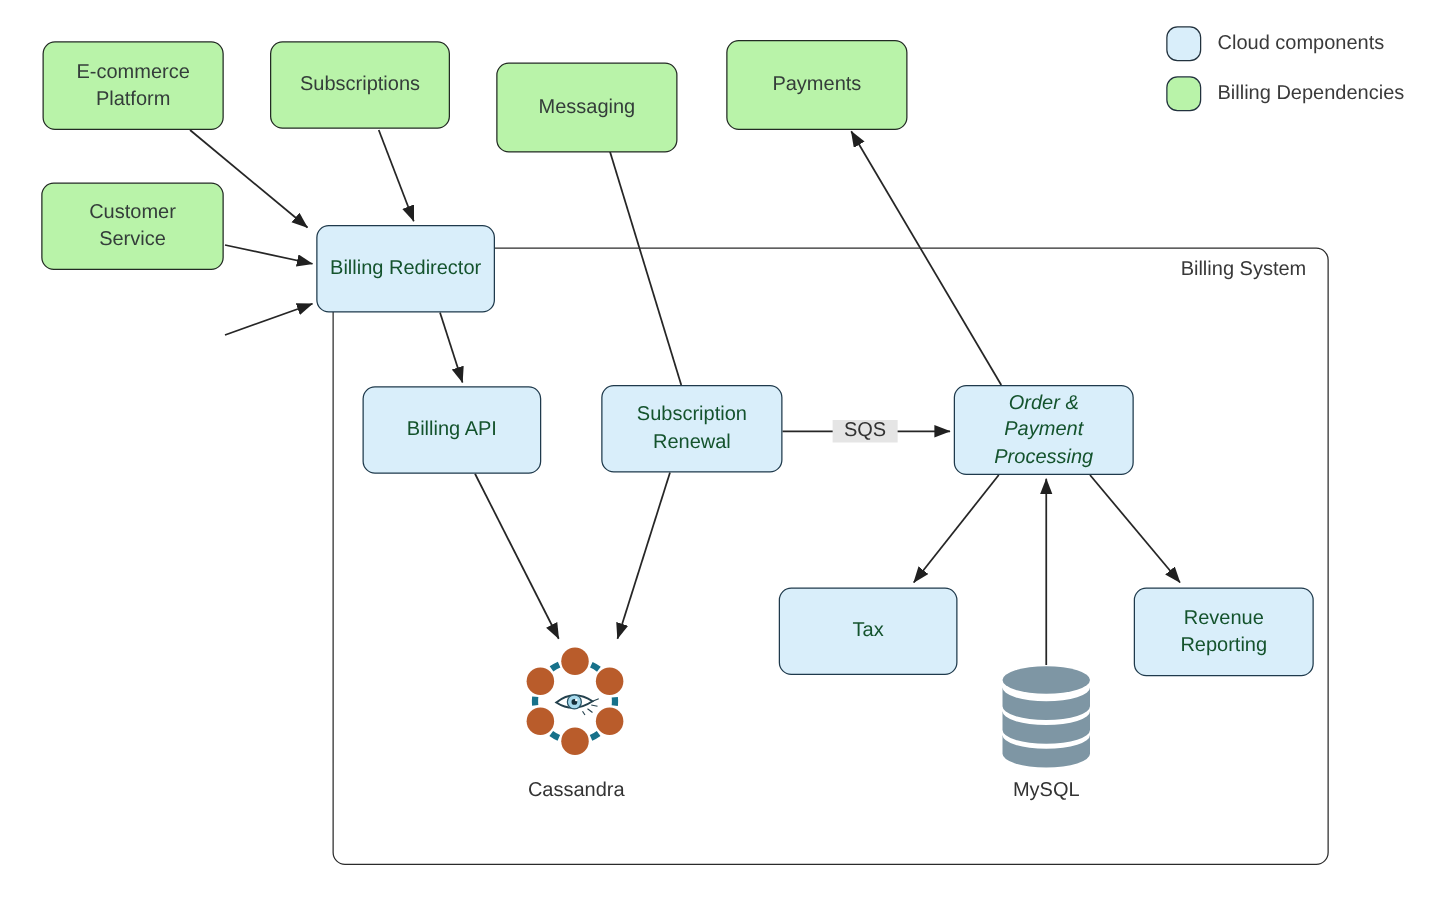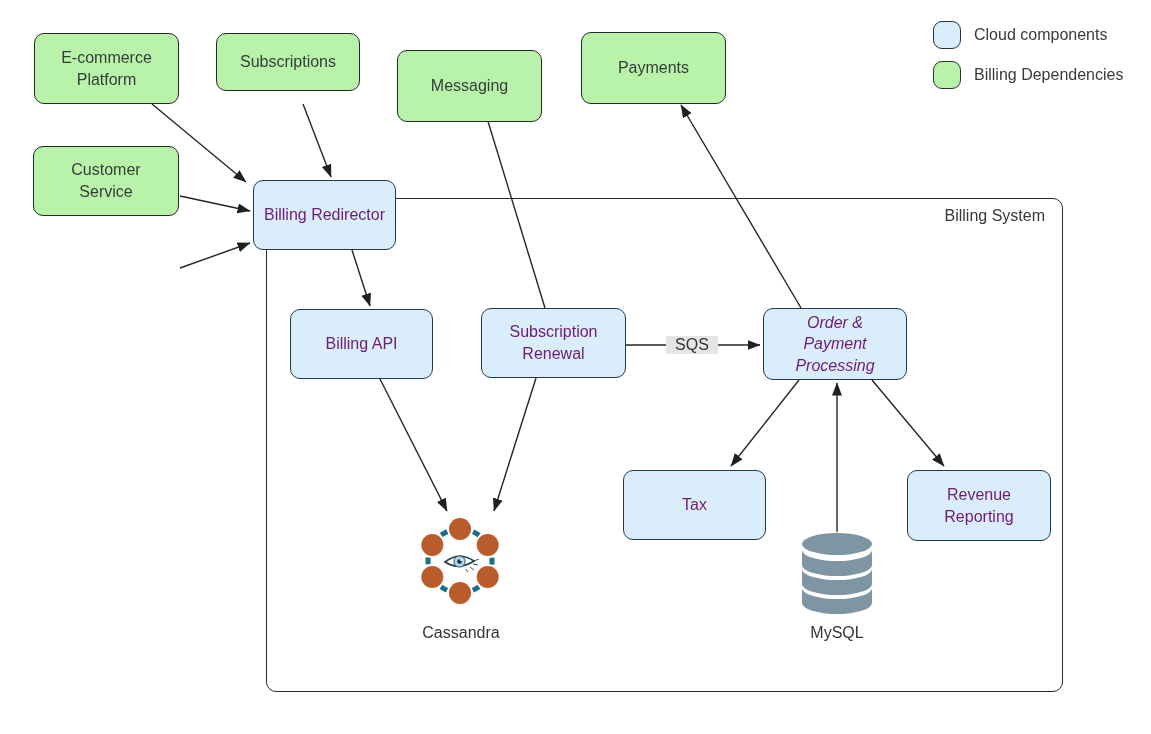--- a/index.html
+++ b/index.html
@@ -19,21 +19,21 @@
   
   svg.edges { position:absolute; left:0; top:0; z-index:1; }
   svg.edges line { stroke:#262626; stroke-width:1.4; }
   
   .node {
     position:absolute; display:flex; align-items:center; justify-content:center;
     text-align:center; border-radius:10px; box-sizing:border-box;
     font-size:16px; color:#343d3a; line-height:1.35; padding:4px 10px; z-index:2;
   }
   .node.green { background:#b9f3a9; border:1.4px solid #232a24; }
-  .node.blue  { background:#d9eefa; border:1.4px solid #1f3a4c; color:#701a75; }
+  .node.blue  { background:#d9eefa; border:1.4px solid #1f3a4c; color:#14532d; }
   
   .edge-label {
     position:absolute; left:692px; top:345px; transform:translate(-50%,-50%);
     background:#e5e5e5; padding:0 9px; font-size:16px; color:#333; z-index:2;
   }
   
   .icon-wrap { position:absolute; z-index:2; }
   .ds-label {
     position:absolute; z-index:2; font-size:16px; color:#333;
     transform:translateX(-50%); white-space:nowrap;
@@ -75,21 +75,21 @@
     <line x1="799" y1="380" x2="731" y2="466" marker-end="url(#arrow)"></line>
     <line x1="837" y1="532" x2="837" y2="383" marker-end="url(#arrow)"></line>
     <line x1="872" y1="380" x2="944" y2="466" marker-end="url(#arrow)"></line>
   </svg>
 
   <span class="edge-label">SQS</span>
 
   <div class="node green" style="left:34px;  top:33px;  width:145px; height:71px;">
     <span>E-commerce Platform</span>
   </div>
-  <div class="node green" style="left:216px; top:33px;  width:144px; height:58px;">
+  <div class="node green" style="left:216px; top:33px;  width:144px; height:70px;">
     <span>Subscriptions</span>
   </div>
   <div class="node green" style="left:397px; top:32px;  width:145px; height:72px;margin-top:18px;">
     <span>Messaging</span>
   </div>
   <div class="node green" style="left:581px; top:32px;  width:145px; height:72px;">
     <span>Payments</span>
   </div>
   <div class="node green" style="left:33px;  top:146px; width:146px; height:70px;">
     <span>Customer Service</span>

